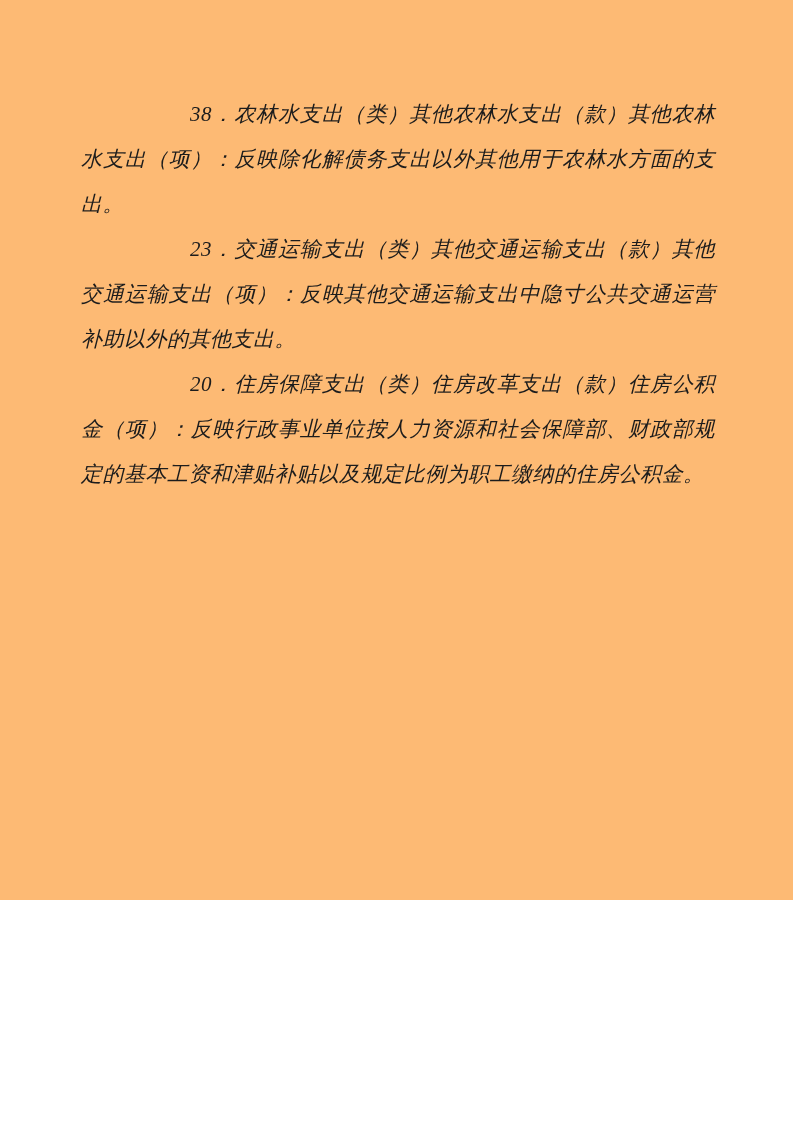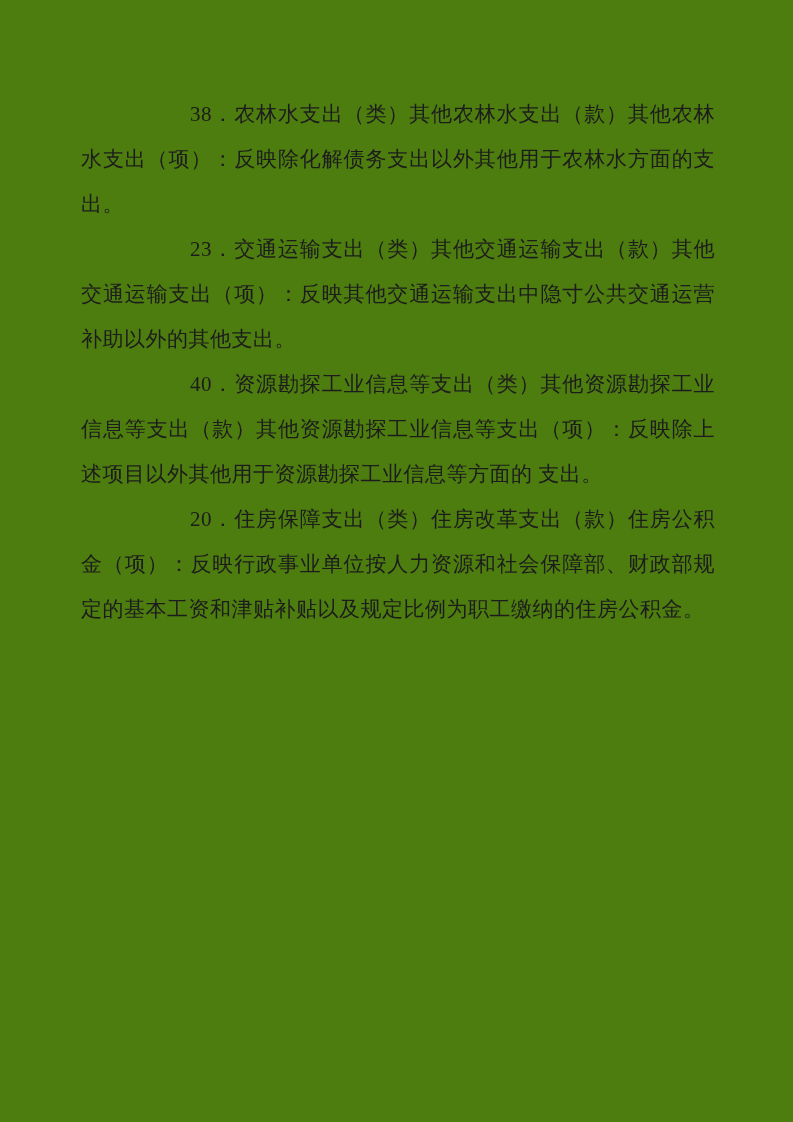--- a/index.html
+++ b/index.html
@@ -3,25 +3,26 @@
 <meta charset="utf-8">
 <style>
   html, body {
     margin: 0;
     padding: 0;
     background: #ffffff;
   }
   .page {
     position: relative;
     width: 793px;
-    height: 1122px;
-    background: #4d7c0f;
+    height: 900px;
+    background: #fdba74;
     overflow: hidden;
     font-family: "Liberation Serif", "DejaVu Serif", serif;
     color: #1c1c1c;
+    font-style: italic;
   }
   .doc-body {
     position: absolute;
     left: 81px;
     top: 92px;
     width: 634px;
     font-size: 21px;
     line-height: 45px;
     text-align: justify;
     text-justify: inter-character;
@@ -44,18 +45,17 @@
   }
 </style>
 </head>
 <body>
 
 <div class="page">
 
   <div class="doc-body">
     <p>38．农林水支出（类）其他农林水支出（款）其他农林水支出（项）：反映除化解债务支出以外其他用于农林水方面的支出。</p>
     <p>23．交通运输支出（类）其他交通运输支出（款）其他交通运输支出（项）：反映其他交通运输支出中隐寸公共交通运营补助以外的其他支出。</p>
-    <p>40．资源勘探工业信息等支出（类）其他资源勘探工业信息等支出（款）其他资源勘探工业信息等支出（项）：反映除上述项目以外其他用于资源勘探工业信息等方面的 支出。</p>
     <p>20．住房保障支出（类）住房改革支出（款）住房公积金（项）：反映行政事业单位按人力资源和社会保障部、财政部规定的基本工资和津贴补贴以及规定比例为职工缴纳的住房公积金。</p>
   </div>
 
 
 </div>
 
 </body></html>

